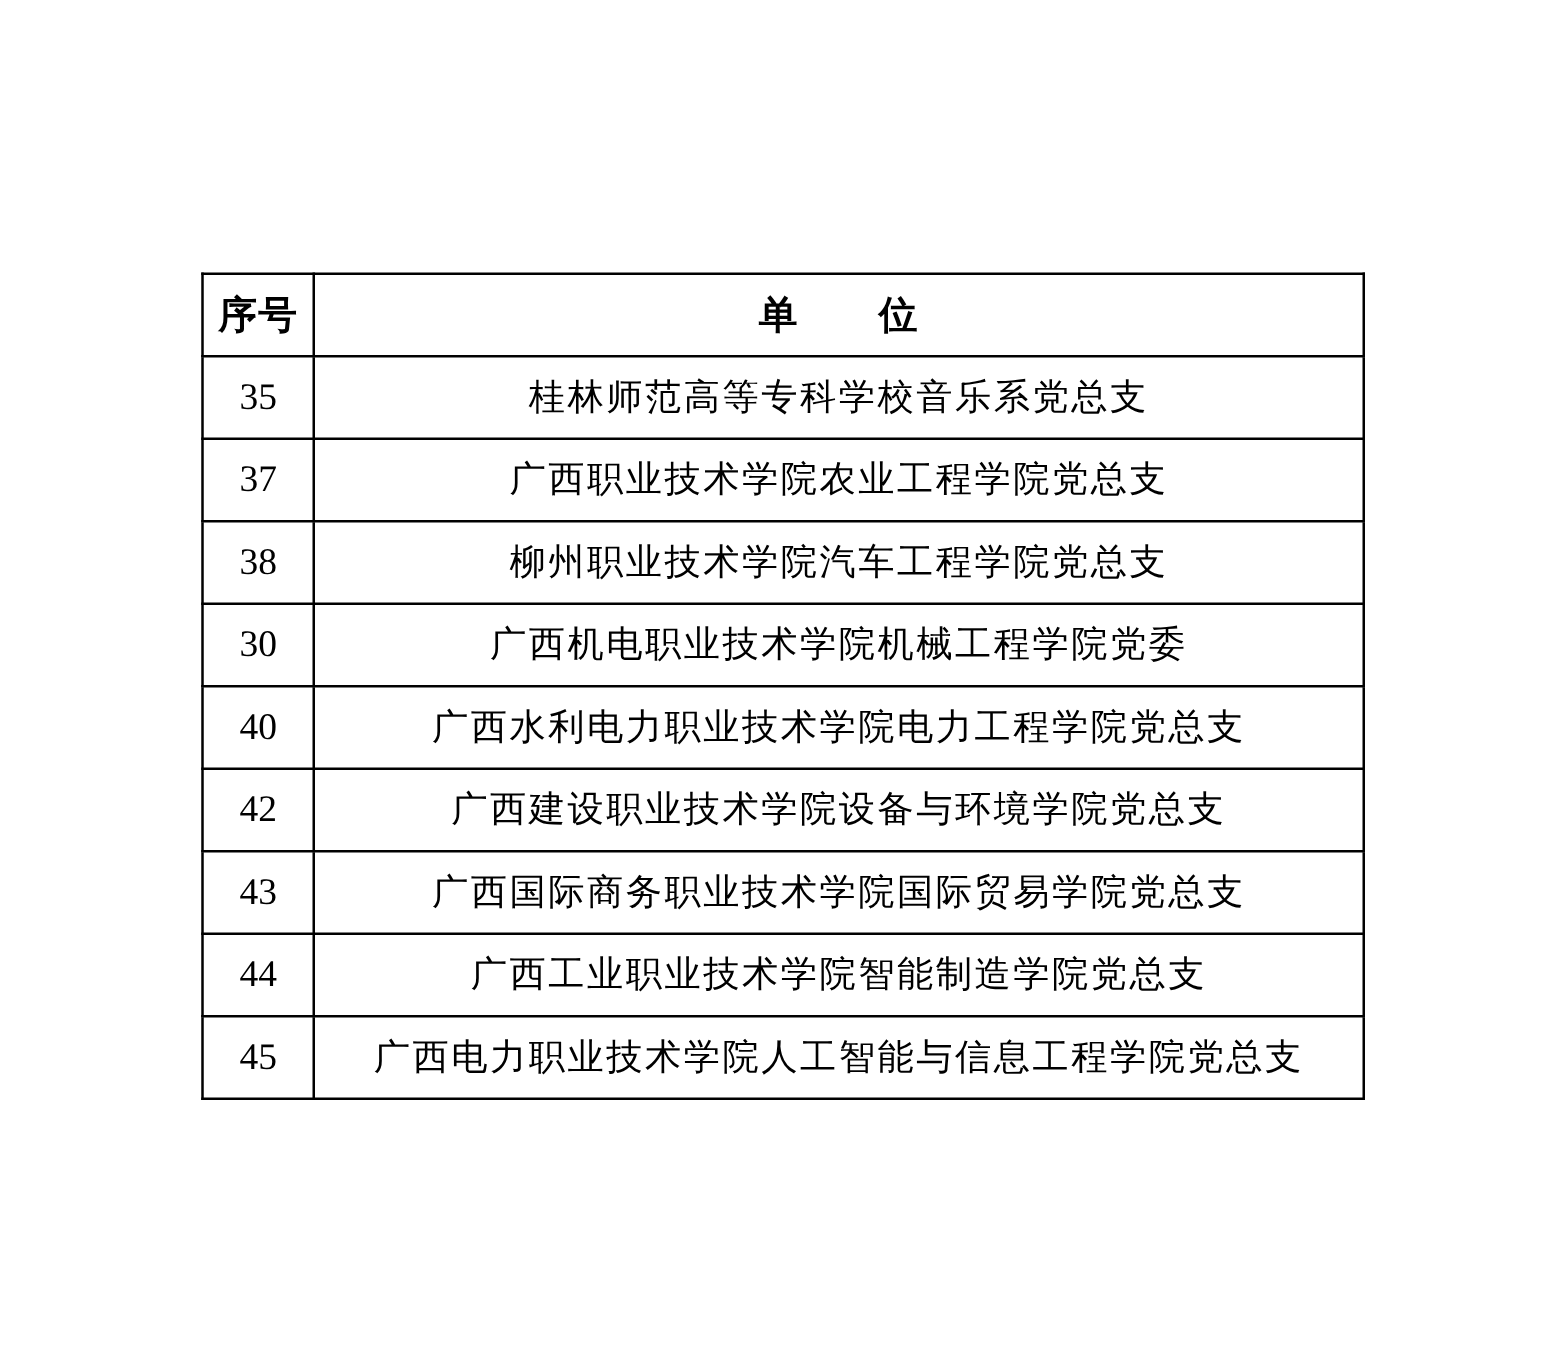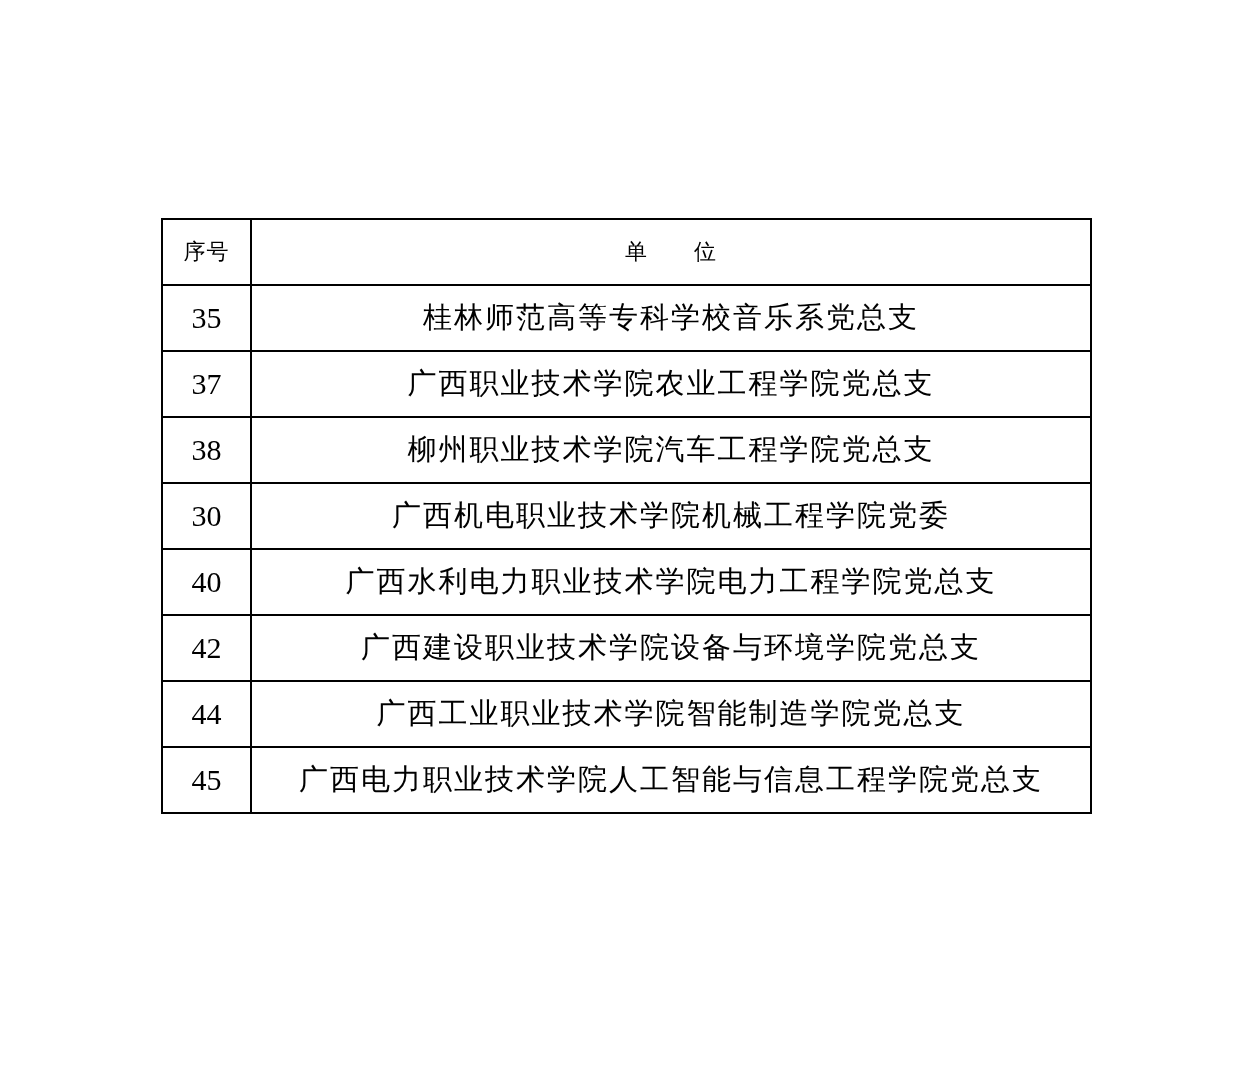--- a/index.html
+++ b/index.html
@@ -31,22 +31,22 @@
     padding: 0;
     text-align: center;
     vertical-align: middle;
     color: #000000;
     background: #ffffff;
     overflow: hidden;
     white-space: nowrap;
   }
   th.h-cell {
     font-family: "Liberation Sans", "DejaVu Sans", sans-serif;
-    font-weight: 400;
-    font-size: 22px;
+    font-weight: 700;
+    font-size: 31px;
     letter-spacing: 1px;
     margin-left: 16px;
   }
   td.num-cell {
     font-family: "Liberation Serif", "DejaVu Serif", serif;
     font-weight: 400;
     font-size: 30px;
   }
   td.unit-cell {
     font-family: "Liberation Serif", "DejaVu Serif", serif;
@@ -89,20 +89,24 @@
       </tr>
         <tr>
         <td class="num-cell">40</td>
         <td class="unit-cell">广西水利电力职业技术学院电力工程学院党总支</td>
       </tr>
         <tr>
         <td class="num-cell">42</td>
         <td class="unit-cell">广西建设职业技术学院设备与环境学院党总支</td>
       </tr>
         <tr>
+        <td class="num-cell">43</td>
+        <td class="unit-cell">广西国际商务职业技术学院国际贸易学院党总支</td>
+      </tr>
+        <tr>
         <td class="num-cell">44</td>
         <td class="unit-cell">广西工业职业技术学院智能制造学院党总支</td>
       </tr>
         <tr>
         <td class="num-cell">45</td>
         <td class="unit-cell">广西电力职业技术学院人工智能与信息工程学院党总支</td>
       </tr>
       </tbody>
   </table>
 </div>

